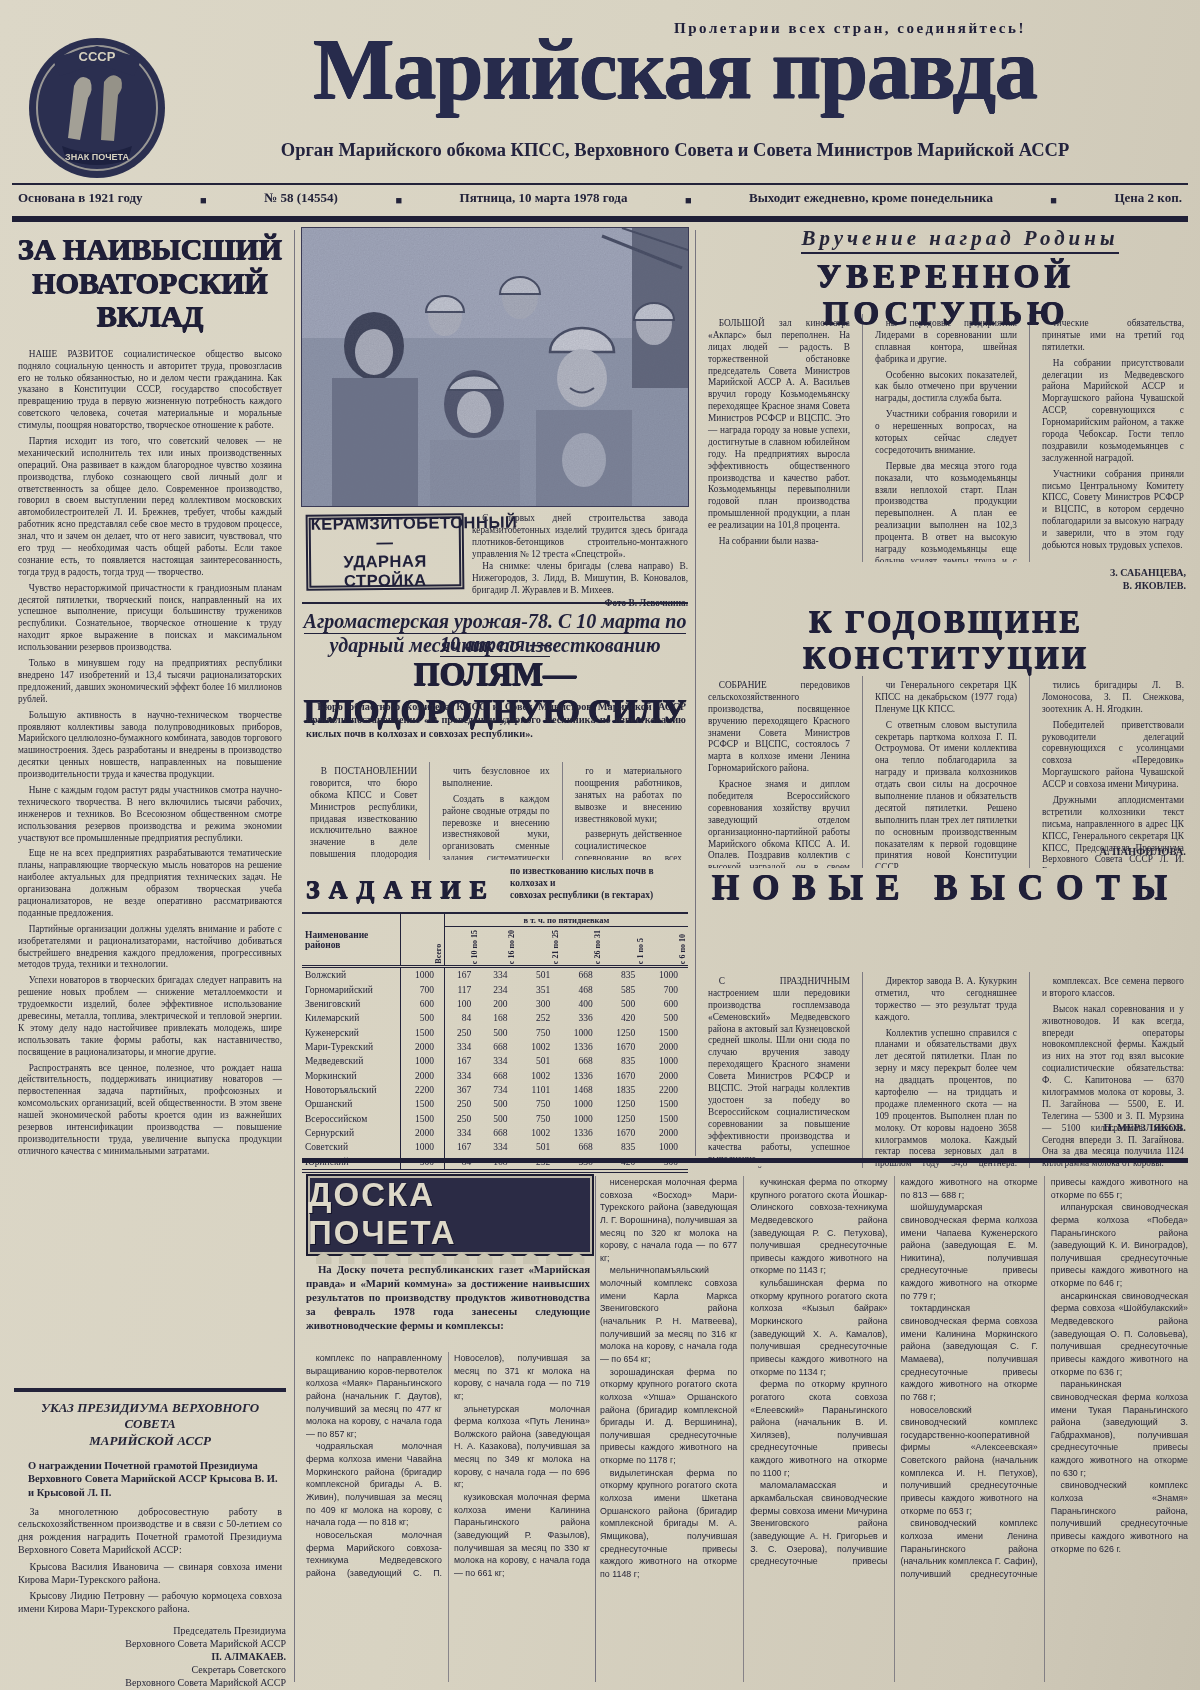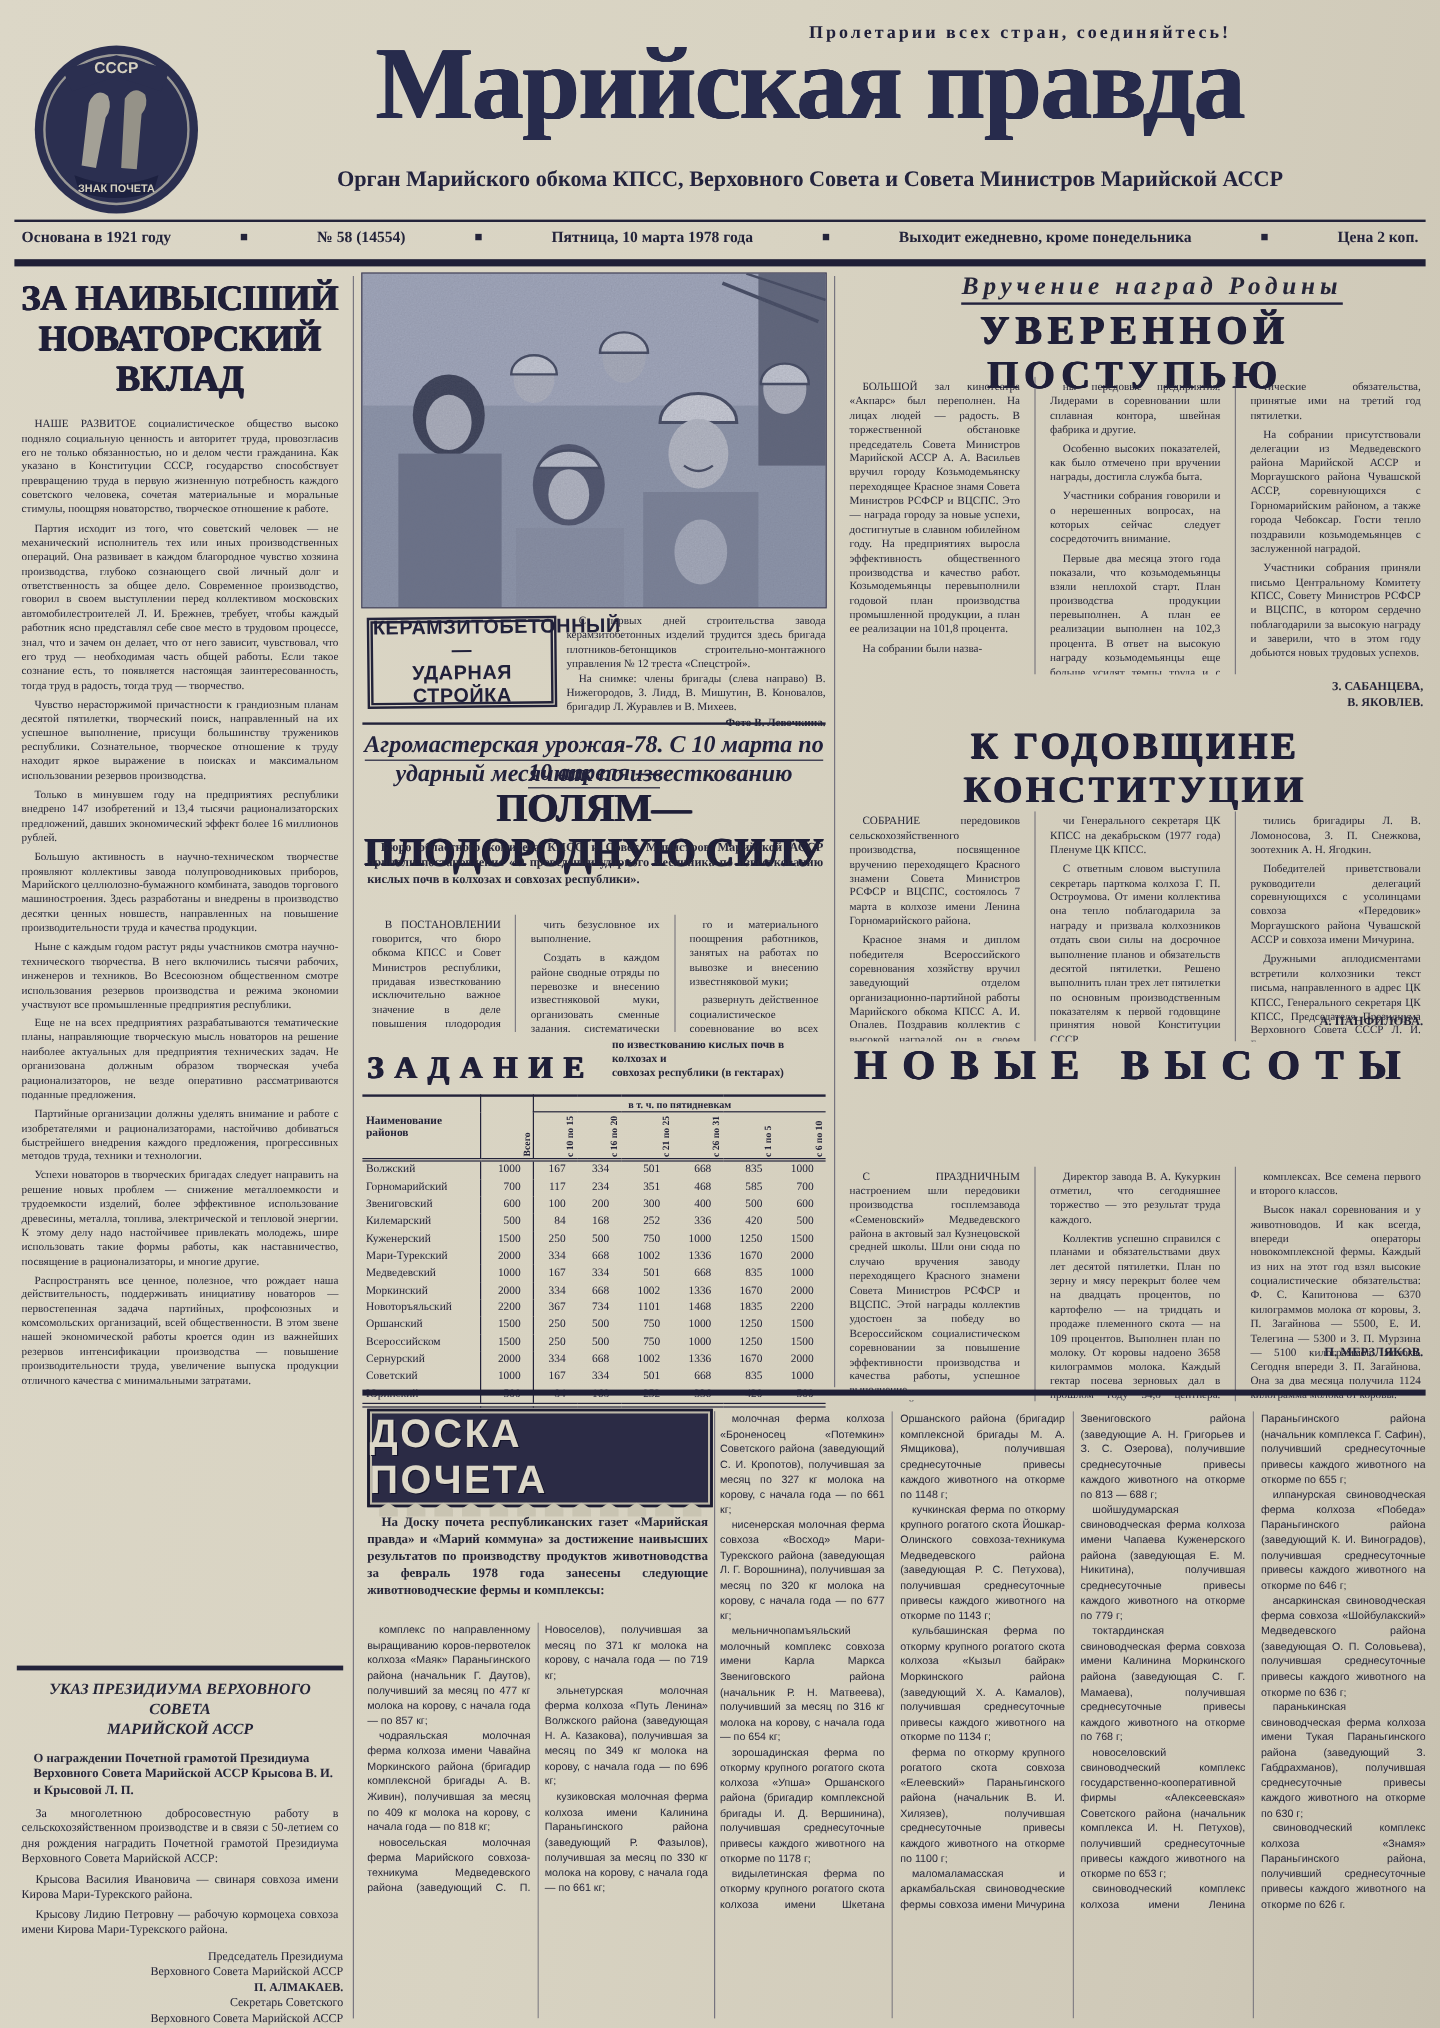--- a/index.html
+++ b/index.html
@@ -8,21 +8,21 @@
         font-family:"Liberation Serif", serif;color:#262639;}
   .thick{text-shadow:.6px 0 currentColor,-.6px 0 currentColor,0 .5px currentColor;}
   .vrule{position:absolute;width:1px;background:rgba(40,40,72,.55);}
   
   .slogan{position:absolute;top:20px;left:610px;width:480px;text-align:center;font-weight:bold;
           font-size:15px;letter-spacing:2.5px;color:#20203a;}
   .mast-title{position:absolute;top:26px;left:160px;width:1030px;text-align:center;
           font-size:86px;font-weight:bold;letter-spacing:-1px;color:#272b4c;line-height:1;}
   .mast-sub{position:absolute;top:140px;left:180px;width:990px;text-align:center;
           font-weight:bold;font-size:18.5px;color:#23233e;}
-  .dateline{position:absolute;top:190px;left:18px;width:1164px;display:flex;align-items:center;
+  .dateline{position:absolute;top:190px;left:18px;width:1164px;display:flex;align-items:flex-end;
           justify-content:space-between;font-weight:bold;font-size:13px;color:#23233a;}
   .dateline .sq{font-size:11px;}
   .rule-thin{position:absolute;top:183px;left:12px;width:1176px;height:2px;background:#23233a;}
   .rule-heavy{position:absolute;top:216px;left:12px;width:1176px;height:6px;background:#1f1f36;}
   
   .edit{position:absolute;left:14px;top:232px;width:272px;}
   .edit h1{margin:0 0 12px 0;text-align:center;font-size:30px;line-height:1.12;color:#1f1f38;}
   .bodytxt{font-size:9.3px;line-height:1.28;text-align:justify;}
   .bodytxt p{margin:4px;text-indent:1.15em;}
   .edit .bodytxt{height:1040px;overflow:hidden;}
@@ -542,21 +542,20 @@
     <p>На Доску почета республиканских газет «Марийская правда» и «Марий коммуна» за достижение наивысших результатов по производству продуктов животноводства за февраль 1978 года занесены следующие животноводческие фермы и комплексы:</p>
   </div>
   <div class="honor-list honor-left">
       <p>комплекс по направленному выращиванию коров-первотелок колхоза «Маяк» Параньгинского района (начальник Г. Даутов), получивший за месяц по 477 кг молока на корову, с начала года — по 857 кг;</p>
       <p>чодраяльская молочная ферма колхоза имени Чавайна Моркинского района (бригадир комплексной бригады А. В. Живин), получившая за месяц по 409 кг молока на корову, с начала года — по 818 кг;</p>
       <p>новосельская молочная ферма Марийского совхоза-техникума Медведевского района (заведующий С. П. Новоселов), получившая за месяц по 371 кг молока на корову, с начала года — по 719 кг;</p>
       <p>эльнетурская молочная ферма колхоза «Путь Ленина» Волжского района (заведующая Н. А. Казакова), получившая за месяц по 349 кг молока на корову, с начала года — по 696 кг;</p>
       <p>кузиковская молочная ферма колхоза имени Калинина Параньгинского района (заведующий Р. Фазылов), получившая за месяц по 330 кг молока на корову, с начала года — по 661 кг;</p>
     </div>
   <div class="honor-list honor-right">
-      <p>молочная ферма колхоза «Броненосец «Потемкин» Советского района (заведующий С. И. Кропотов), получившая за месяц по 327 кг молока на корову, с начала года — по 661 кг;</p>
       <p>нисенерская молочная ферма совхоза «Восход» Мари-Турекского района (заведующая Л. Г. Ворошнина), получившая за месяц по 320 кг молока на корову, с начала года — по 677 кг;</p>
       <p>мельничнопамъяльский молочный комплекс совхоза имени Карла Маркса Звениговского района (начальник Р. Н. Матвеева), получивший за месяц по 316 кг молока на корову, с начала года — по 654 кг;</p>
       <p>зорошадинская ферма по откорму крупного рогатого скота колхоза «Упша» Оршанского района (бригадир комплексной бригады И. Д. Вершинина), получившая среднесуточные привесы каждого животного на откорме по 1178 г;</p>
       <p>видылетинская ферма по откорму крупного рогатого скота колхоза имени Шкетана Оршанского района (бригадир комплексной бригады М. А. Ямщикова), получившая среднесуточные привесы каждого животного на откорме по 1148 г;</p>
       <p>кучкинская ферма по откорму крупного рогатого скота Йошкар-Олинского совхоза-техникума Медведевского района (заведующая Р. С. Петухова), получившая среднесуточные привесы каждого животного на откорме по 1143 г;</p>
       <p>кульбашинская ферма по откорму крупного рогатого скота колхоза «Кызыл байрак» Моркинского района (заведующий Х. А. Камалов), получившая среднесуточные привесы каждого животного на откорме по 1134 г;</p>
       <p>ферма по откорму крупного рогатого скота совхоза «Елеевский» Параньгинского района (начальник В. И. Хилязев), получившая среднесуточные привесы каждого животного на откорме по 1100 г;</p>
       <p>маломаламасская и аркамбальская свиноводческие фермы совхоза имени Мичурина Звениговского района (заведующие А. Н. Григорьев и З. С. Озерова), получившие среднесуточные привесы каждого животного на откорме по 813 — 688 г;</p>
       <p>шойшудумарская свиноводческая ферма колхоза имени Чапаева Куженерского района (заведующая Е. М. Никитина), получившая среднесуточные привесы каждого животного на откорме по 779 г;</p>
       <p>токтардинская свиноводческая ферма совхоза имени Калинина Моркинского района (заведующая С. Г. Мамаева), получившая среднесуточные привесы каждого животного на откорме по 768 г;</p>

